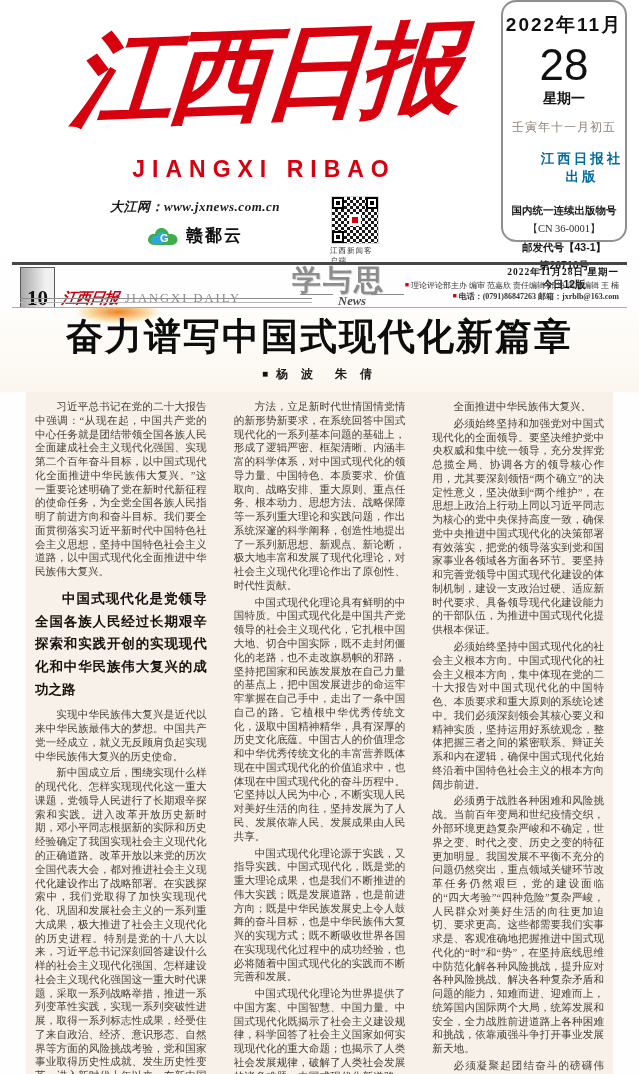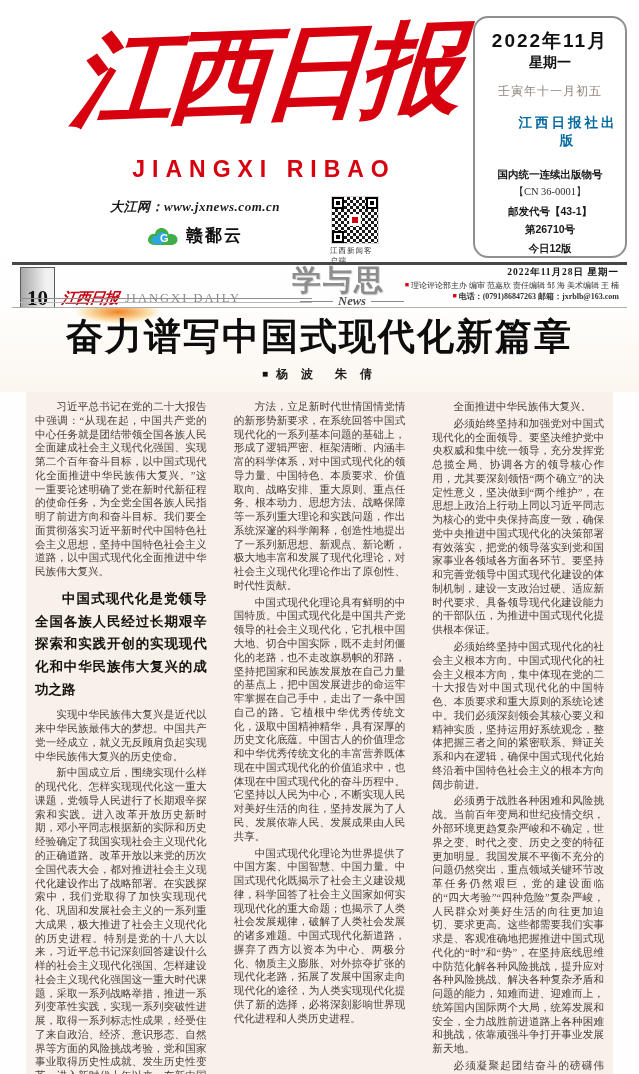--- a/index.html
+++ b/index.html
@@ -27,21 +27,21 @@
       conic-gradient(#1a1a1a 25%,transparent 0 50%,#1a1a1a 0 75%,transparent 0) 0 0/6px 6px;
       outline:1px solid #d8d8d8;}
   .qr .f{position:absolute;width:12px;height:12px;border:2px solid #000;background:#fff;box-sizing:border-box;}
   .qr .f::after{content:"";position:absolute;left:2px;top:2px;width:4px;height:4px;background:#000;}
   .qr .f1{left:0;top:0}.qr .f2{right:0;top:0}.qr .f3{left:0;bottom:0}
   .qr-logo{position:absolute;left:17px;top:17px;width:12px;height:12px;background:#fff;
     border:1px solid #eee;box-sizing:border-box;}
   .qr-logo::after{content:"";position:absolute;left:2px;top:2px;width:6px;height:6px;background:#d7000f;}
   .qr-caption{margin-top:3px;font-size:7.5px;letter-spacing:1px;color:#333;}
 
-  .date-box{position:absolute;right:12px;top:16px;width:154px;height:242px;box-sizing:border-box;
+  .date-box{position:absolute;right:12px;top:0;width:126px;height:242px;box-sizing:border-box;
     border:2px solid #8f8f8f;border-radius:15px;background:#fff;text-align:center;padding-top:10px;
     font-family:"Liberation Sans","DejaVu Sans",sans-serif;}
   .db-ym{font-size:19px;font-weight:bold;color:#111;letter-spacing:2px;}
   .db-day{font-size:44px;color:#111;line-height:1.05;margin:4px 0 2px;font-weight:500;}
   .db-week{font-size:14px;font-weight:bold;color:#111;margin-bottom:11px;}
   .db-lunar{font-family:"Liberation Serif","DejaVu Serif",serif;font-size:12px;color:#8d8379;
     letter-spacing:1px;margin-bottom:14px;}
   .db-pub{font-family:"Liberation Serif","DejaVu Serif",serif;font-size:13.5px;font-weight:bold;
     color:#0369a1;letter-spacing:3px;margin-bottom:15px;padding-left:36px;}
   .db-sm{font-size:10.5px;font-weight:bold;color:#191919;line-height:1.75;}
@@ -57,21 +57,21 @@
     padding:18px 6px;line-height:25px;color:#111;}
   .mini-callig{color:#c6000e;font-weight:bold;font-style:italic;font-size:15px;letter-spacing:-1px;
     transform:skewX(-8deg);}
   .paper-en{font-family:"Liberation Serif","DejaVu Serif",serif;color:#8a8a8a;font-size:12.5px;
     letter-spacing:2px;}
   .double-rule{position:absolute;left:20px;top:40px;width:292px;height:3px;
     border-top:1px solid #8e8e8e;border-bottom:1px solid #b9b9b9;}
   .col-name{position:absolute;left:292px;top:3px;font-family:"Liberation Sans","DejaVu Sans",sans-serif;
     font-weight:bold;font-size:29px;color:#8d8d8d;letter-spacing:2px;
     text-shadow:1px 1px 0 #d9d9d9;}
-  .col-name-en{position:absolute;left:300px;top:36px;width:104px;display:flex;align-items:center;
+  .col-name-en{position:absolute;left:300px;top:36px;width:104px;display:flex;
     gap:5px;}
   .col-name-en .rule{flex:1;border-top:1px solid #8a8a8a;}
   .col-name-en .txt{font-style:italic;font-weight:bold;font-size:12.5px;color:#4c4c4c;}
   .bar-meta{position:absolute;right:20px;top:8px;text-align:right;line-height:1.45;}
   .meta-date{font-size:9.5px;font-weight:bold;color:#161616;letter-spacing:1px;}
   .meta-line{font-size:8px;color:#333;}
   .meta-line.bold{font-weight:bold;}
   .red-sq{color:#d7000f;font-size:7px;vertical-align:1px;margin-right:2px;}
   .bar-bottom-rule{position:absolute;left:12px;right:12px;bottom:0;border-bottom:1px solid #ababab;}
 
@@ -121,20 +121,21 @@
         <span class="f f1"></span>
           <span class="f f2"></span>
           <span class="f f3"></span>
         <span class="qr-logo"></span>
       </div>
       <div class="qr-caption">江西新闻客户端</div>
     </div>
 
     <aside class="date-box">
       <div class="db-ym">2022年11月</div>
+      <div class="db-day">28</div>
       <div class="db-week">星期一</div>
       <div class="db-lunar">壬寅年十一月初五</div>
       <div class="db-pub">江西日报社出版</div>
       <div class="db-sm">国内统一连续出版物号</div>
       <div class="db-cn">【CN 36-0001】</div>
       <div class="db-sm">邮发代号【43-1】</div>
       <div class="db-sm">第26710号</div>
       <div class="db-sm">今日12版</div>
     </aside>
   </header>
@@ -172,20 +173,21 @@
     <section class="col">
       <p class="para">习近平总书记在党的二十大报告中强调：“从现在起，中国共产党的中心任务就是团结带领全国各族人民全面建成社会主义现代化强国、实现第二个百年奋斗目标，以中国式现代化全面推进中华民族伟大复兴。”这一重要论述明确了党在新时代新征程的使命任务，为全党全国各族人民指明了前进方向和奋斗目标。我们要全面贯彻落实习近平新时代中国特色社会主义思想，坚持中国特色社会主义道路，以中国式现代化全面推进中华民族伟大复兴。</p>
       <h3 class="subhead">中国式现代化是党领导全国各族人民经过长期艰辛探索和实践开创的实现现代化和中华民族伟大复兴的成功之路</h3>
       <p class="para">实现中华民族伟大复兴是近代以来中华民族最伟大的梦想。中国共产党一经成立，就义无反顾肩负起实现中华民族伟大复兴的历史使命。</p>
       <p class="para">新中国成立后，围绕实现什么样的现代化、怎样实现现代化这一重大课题，党领导人民进行了长期艰辛探索和实践。进入改革开放历史新时期，邓小平同志根据新的实际和历史经验确定了我国实现社会主义现代化的正确道路。改革开放以来党的历次全国代表大会，都对推进社会主义现代化建设作出了战略部署。在实践探索中，我们党取得了加快实现现代化、巩固和发展社会主义的一系列重大成果，极大推进了社会主义现代化的历史进程。特别是党的十八大以来，习近平总书记深刻回答建设什么样的社会主义现代化强国、怎样建设社会主义现代化强国这一重大时代课题，采取一系列战略举措，推进一系列变革性实践，实现一系列突破性进展，取得一系列标志性成果，经受住了来自政治、经济、意识形态、自然界等方面的风险挑战考验，党和国家事业取得历史性成就、发生历史性变革。进入新时代十年以来，在新中国成立特别是改革开放以来的长期探索和实践基础上，我们打赢了人类历史上最大规模的脱贫攻坚战，在中华大地上全面建成小康社会，推动我国迈上全面建设社会主义现代化国家新征程，成功推进和拓展了中国式现代化，实现中华民族伟大复兴进入了不可逆转的历史进程。</p>
 
     </section>
     <section class="col">
       <p class="para">方法，立足新时代世情国情党情的新形势新要求，在系统回答中国式现代化的一系列基本问题的基础上，形成了逻辑严密、框架清晰、内涵丰富的科学体系，对中国式现代化的领导力量、中国特色、本质要求、价值取向、战略安排、重大原则、重点任务、根本动力、思想方法、战略保障等一系列重大理论和实践问题，作出系统深邃的科学阐释，创造性地提出了一系列新思想、新观点、新论断，极大地丰富和发展了现代化理论，对社会主义现代化理论作出了原创性、时代性贡献。</p>
       <p class="para">中国式现代化理论具有鲜明的中国特质。中国式现代化是中国共产党领导的社会主义现代化，它扎根中国大地、切合中国实际，既不走封闭僵化的老路，也不走改旗易帜的邪路，坚持把国家和民族发展放在自己力量的基点上，把中国发展进步的命运牢牢掌握在自己手中，走出了一条中国自己的路。它植根中华优秀传统文化，汲取中国精神精华，具有深厚的历史文化底蕴。中国古人的价值理念和中华优秀传统文化的丰富营养既体现在中国式现代化的价值追求中，也体现在中国式现代化的奋斗历程中。它坚持以人民为中心，不断实现人民对美好生活的向往，坚持发展为了人民、发展依靠人民、发展成果由人民共享。</p>
+      <p class="para">中国式现代化理论源于实践，又指导实践。中国式现代化，既是党的重大理论成果，也是我们不断推进的伟大实践；既是发展道路，也是前进方向；既是中华民族发展史上令人鼓舞的奋斗目标，也是中华民族伟大复兴的实现方式；既不断吸收世界各国在实现现代化过程中的成功经验，也必将随着中国式现代化的实践而不断完善和发展。</p>
       <p class="para">中国式现代化理论为世界提供了中国方案、中国智慧、中国力量。中国式现代化既揭示了社会主义建设规律，科学回答了社会主义国家如何实现现代化的重大命题；也揭示了人类社会发展规律，破解了人类社会发展的诸多难题。中国式现代化新道路，摒弃了西方以资本为中心、两极分化、物质主义膨胀、对外掠夺扩张的现代化老路，拓展了发展中国家走向现代化的途径，为人类实现现代化提供了新的选择，必将深刻影响世界现代化进程和人类历史进程。</p>
 
     </section>
     <section class="col">
       <p class="para">全面推进中华民族伟大复兴。</p>
       <p class="para">必须始终坚持和加强党对中国式现代化的全面领导。要坚决维护党中央权威和集中统一领导，充分发挥党总揽全局、协调各方的领导核心作用，尤其要深刻领悟“两个确立”的决定性意义，坚决做到“两个维护”，在思想上政治上行动上同以习近平同志为核心的党中央保持高度一致，确保党中央推进中国式现代化的决策部署有效落实，把党的领导落实到党和国家事业各领域各方面各环节。要坚持和完善党领导中国式现代化建设的体制机制，建设一支政治过硬、适应新时代要求、具备领导现代化建设能力的干部队伍，为推进中国式现代化提供根本保证。</p>
       <p class="para">必须始终坚持中国式现代化的社会主义根本方向。中国式现代化的社会主义根本方向，集中体现在党的二十大报告对中国式现代化的中国特色、本质要求和重大原则的系统论述中。我们必须深刻领会其核心要义和精神实质，坚持运用好系统观念，整体把握三者之间的紧密联系、辩证关系和内在逻辑，确保中国式现代化始终沿着中国特色社会主义的根本方向阔步前进。</p>
       <p class="para">必须勇于战胜各种困难和风险挑战。当前百年变局和世纪疫情交织，外部环境更趋复杂严峻和不确定，世界之变、时代之变、历史之变的特征更加明显。我国发展不平衡不充分的问题仍然突出，重点领域关键环节改革任务仍然艰巨，党的建设面临的“四大考验”“四种危险”复杂严峻，人民群众对美好生活的向往更加迫切、要求更高。这些都需要我们实事求是、客观准确地把握推进中国式现代化的“时”和“势”，在坚持底线思维中防范化解各种风险挑战，提升应对各种风险挑战、解决各种复杂矛盾和问题的能力，知难而进、迎难而上，统筹国内国际两个大局，统筹发展和安全，全力战胜前进道路上各种困难和挑战，依靠顽强斗争打开事业发展新天地。</p>
       <p class="para">必须凝聚起团结奋斗的磅礴伟力。推进中国式现代化，实现中华民族伟大复兴，是14亿多中国人共同奋斗的伟大事业，也是海内外全体中华儿女的共同夙愿。党的十八大以来，我们党紧紧依靠人民稳经济、促发展，战贫困、建小康，控疫情、抓发展，应变局、化危机，攻克了一个个看似不可攻克的难关险阻，创造了一个个令人刮目相看的人间奇迹。新时代新征程，以中国式现代化全面推进中华民族伟大复兴，必须充分发挥亿万人民的创造伟力，不断巩固全国各族人民大团结，加强海内外中华儿女大团结，形成同心共圆中国梦的强大合力。</p>
 

